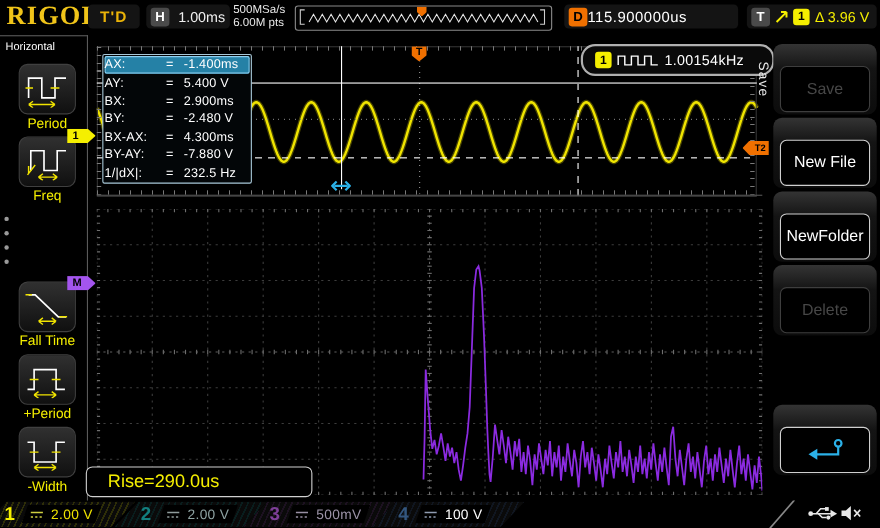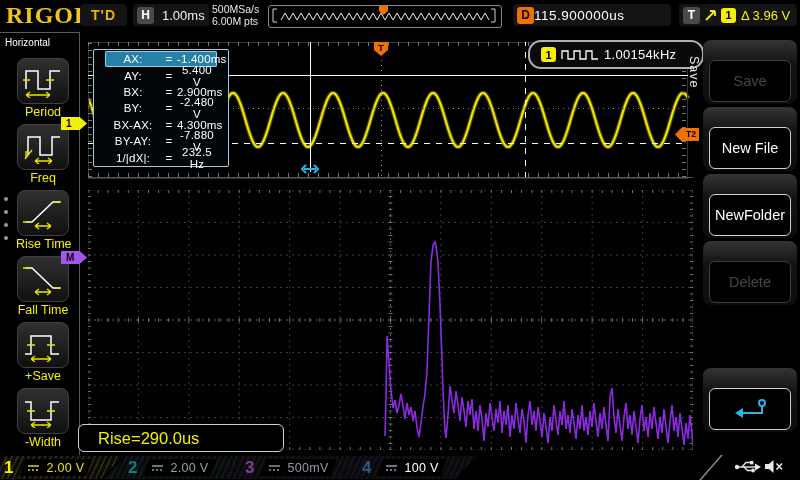--- a/index.html
+++ b/index.html
@@ -64,21 +64,21 @@
             line-height:13px;}
   .tag-ch1{left:61px;top:117px;background:#f5ef00;clip-path:polygon(0 0,72% 0,100% 50%,72% 100%,0 100%);padding-left:5px;}
   .tag-math{left:61px;top:251px;background:#a455ee;clip-path:polygon(0 0,72% 0,100% 50%,72% 100%,0 100%);padding-left:5px;}
   .tag-trig{left:675px;top:128px;background:#f07000;clip-path:polygon(100% 0,26% 0,0 50%,26% 100%,100% 100%);
             font-size:8.5px;text-align:right;padding-right:3px;width:21px;}
   .cur-handle{position:absolute;left:301px;top:164px;}
   .freq-badge{position:absolute;left:528px;top:40px;width:158px;height:25px;background:#0a0a0a;
               border:2px solid #b0b0b0;border-radius:13px;display:flex;align-items:center;padding:0 7px;gap:5px;}
   .freq-val{font-size:13px;color:#fff;letter-spacing:.3px;}
   .cursor-box{position:absolute;left:93px;top:49px;width:136px;height:118px;background:#030608;
-              border:1px solid #a8c8d8;border-radius:2px;padding:1px 11px;box-sizing:border-box;text-align:center;}
+              border:1px solid #a8c8d8;border-radius:2px;padding:1px 1px;box-sizing:border-box;}
   .cur-row{display:flex;align-items:center;height:16.4px;font-size:11.5px;color:#fff;letter-spacing:.2px;}
   .cur-row.selected{background:#2581a6;box-shadow:inset 0 0 0 1px #8fd0f0;border-radius:2px;}
   .cur-label{width:56px;flex:none;}
   .cur-eq{width:16px;flex:none;}
   #fft-svg{position:absolute;left:88px;top:190px;}
   .fft-header{position:absolute;left:92px;top:204px;font-size:12.5px;color:#7433d4;letter-spacing:.3px;}
   .fft-header span{margin-right:20px;}
   .popup{position:absolute;left:78px;top:424px;width:206px;height:28px;background:#000;
          border:1px solid #d0d0d0;border-radius:6px;color:#f5ef00;font-size:16.5px;
          line-height:27px;padding-left:19px;box-sizing:border-box;}
@@ -158,51 +158,41 @@
     <div class="icon-box">
         <svg width="40" height="34" viewBox="0 0 40 34">
       <path d="M5,25 V7 H17 V25 H29 V7 H37" stroke="#fff" stroke-width="1.5" fill="none"></path>
       <path d="M3,21 V28 M2,29 L9,20" stroke="#f1e400" stroke-width="1.3" fill="none"></path>
       <path d="M12,31 H29 M12,31 l4,-3 M12,31 l4,3 M29,31 l-4,-3 M29,31 l-4,3" stroke="#f1e400" stroke-width="1.3" fill="none"></path>
     </svg>
       </div>
     <div class="menu-label">Freq</div>
   </div>
 
-  <div class="menu-item" style="top:190px">
-    <div class="icon-box">
-        <svg width="40" height="34" viewBox="0 0 40 34">
-      <path d="M3,26 H9 L30,6 H37" stroke="#fff" stroke-width="1.5" fill="none"></path>
-      <path d="M0,26 H6 M31,6 H38" stroke="#f1e400" stroke-width="1.3" fill="none"></path>
-      <path d="M12,30 H28 M12,30 l4,-3 M12,30 l4,3 M28,30 l-4,-3 M28,30 l-4,3" stroke="#f1e400" stroke-width="1.3" fill="none"></path>
-    </svg>
-      </div>
-    <div class="menu-label">Rise Time</div>
-  </div>
 
   <div class="menu-item" style="top:256px">
     <div class="icon-box">
         <svg width="40" height="34" viewBox="0 0 40 34">
       <path d="M3,6 H9 L30,26 H37" stroke="#fff" stroke-width="1.5" fill="none"></path>
       <path d="M0,6 H6 M31,26 H38" stroke="#f1e400" stroke-width="1.3" fill="none"></path>
       <path d="M12,30 H28 M12,30 l4,-3 M12,30 l4,3 M28,30 l-4,-3 M28,30 l-4,3" stroke="#f1e400" stroke-width="1.3" fill="none"></path>
     </svg>
       </div>
     <div class="menu-label">Fall Time</div>
   </div>
 
   <div class="menu-item" style="top:322px">
     <div class="icon-box">
         <svg width="40" height="34" viewBox="0 0 40 34">
       <path d="M2,26 H8 V8 H28 V26 H36" stroke="#fff" stroke-width="1.5" fill="none"></path>
       <path d="M4,17 H12 M24,17 H32" stroke="#f1e400" stroke-width="1.3" fill="none"></path>
       <path d="M8,31 H28 M8,31 l4,-3 M8,31 l4,3 M28,31 l-4,-3 M28,31 l-4,3" stroke="#f1e400" stroke-width="1.3" fill="none"></path>
     </svg>
       </div>
-    <div class="menu-label">+Save</div>
+    <div class="menu-label">+Period</div>
   </div>
 
   <div class="menu-item" style="top:388px">
     <div class="icon-box">
         <svg width="40" height="34" viewBox="0 0 40 34">
       <path d="M2,8 H8 V26 H28 V8 H36" stroke="#fff" stroke-width="1.5" fill="none"></path>
       <path d="M4,17 H12 M24,17 H32" stroke="#f1e400" stroke-width="1.3" fill="none"></path>
       <path d="M8,31 H28 M8,31 l4,-3 M8,31 l4,3 M28,31 l-4,-3 M28,31 l-4,3" stroke="#f1e400" stroke-width="1.3" fill="none"></path>
     </svg>
       </div>

